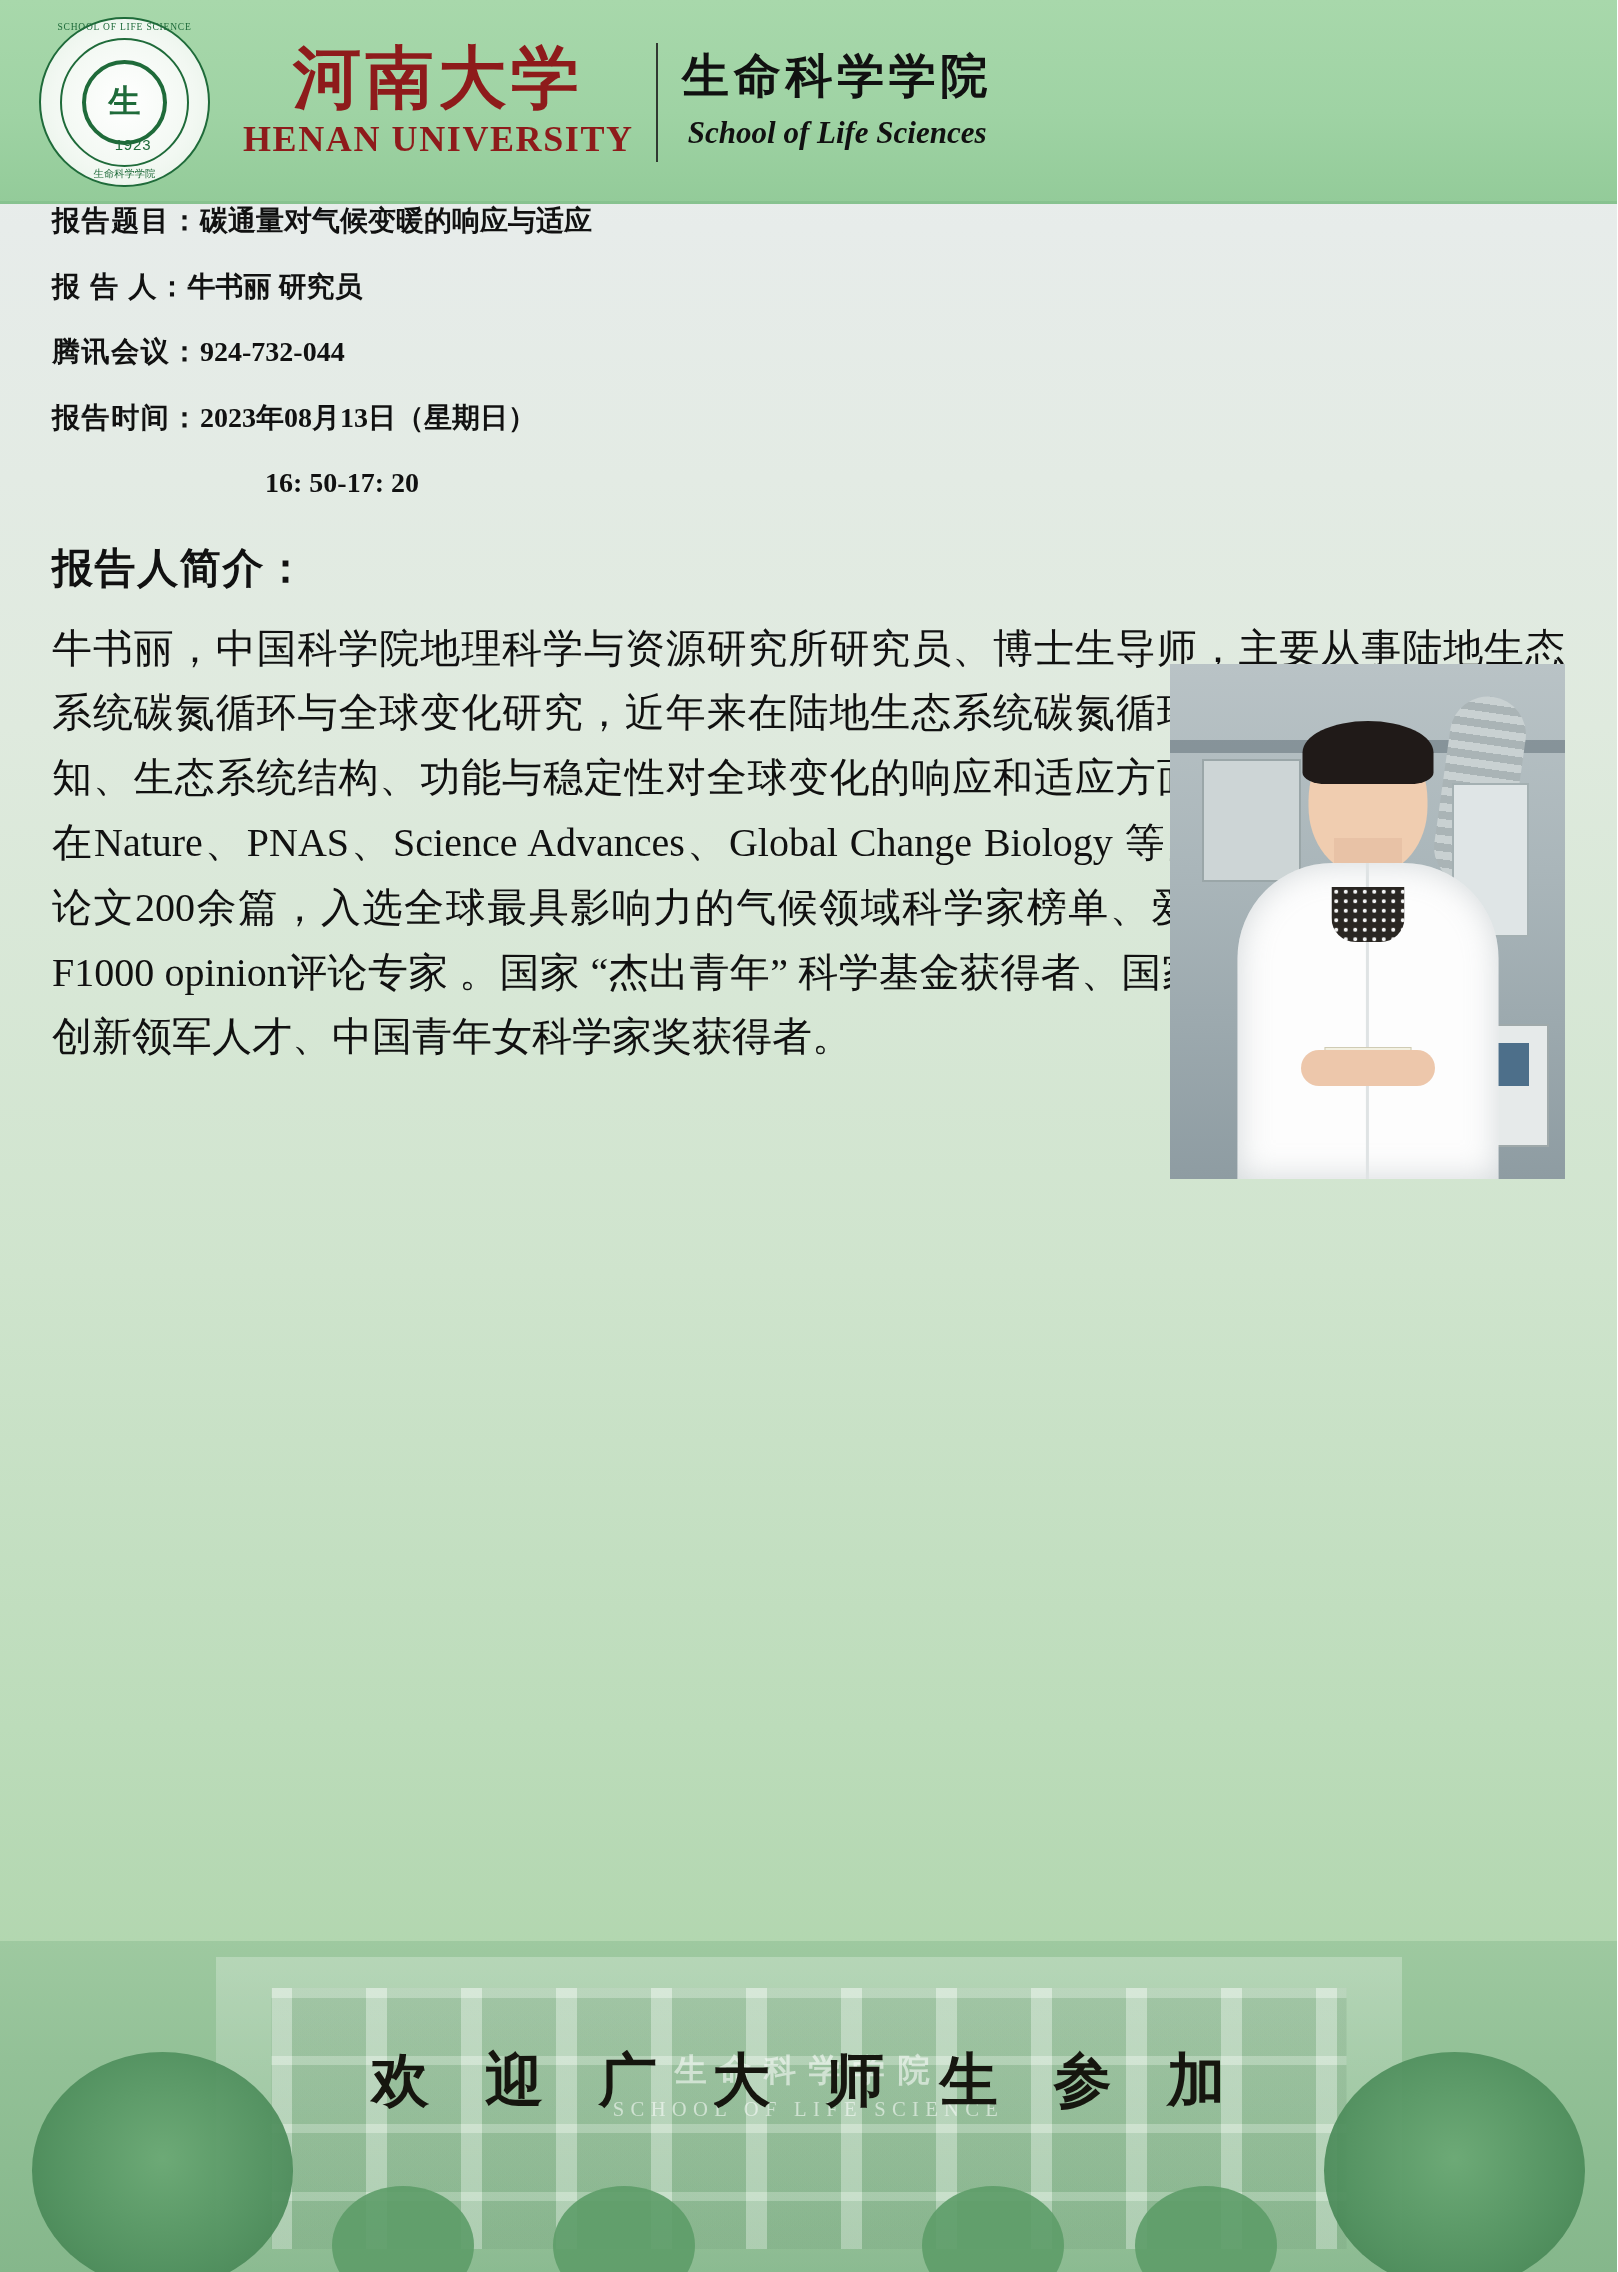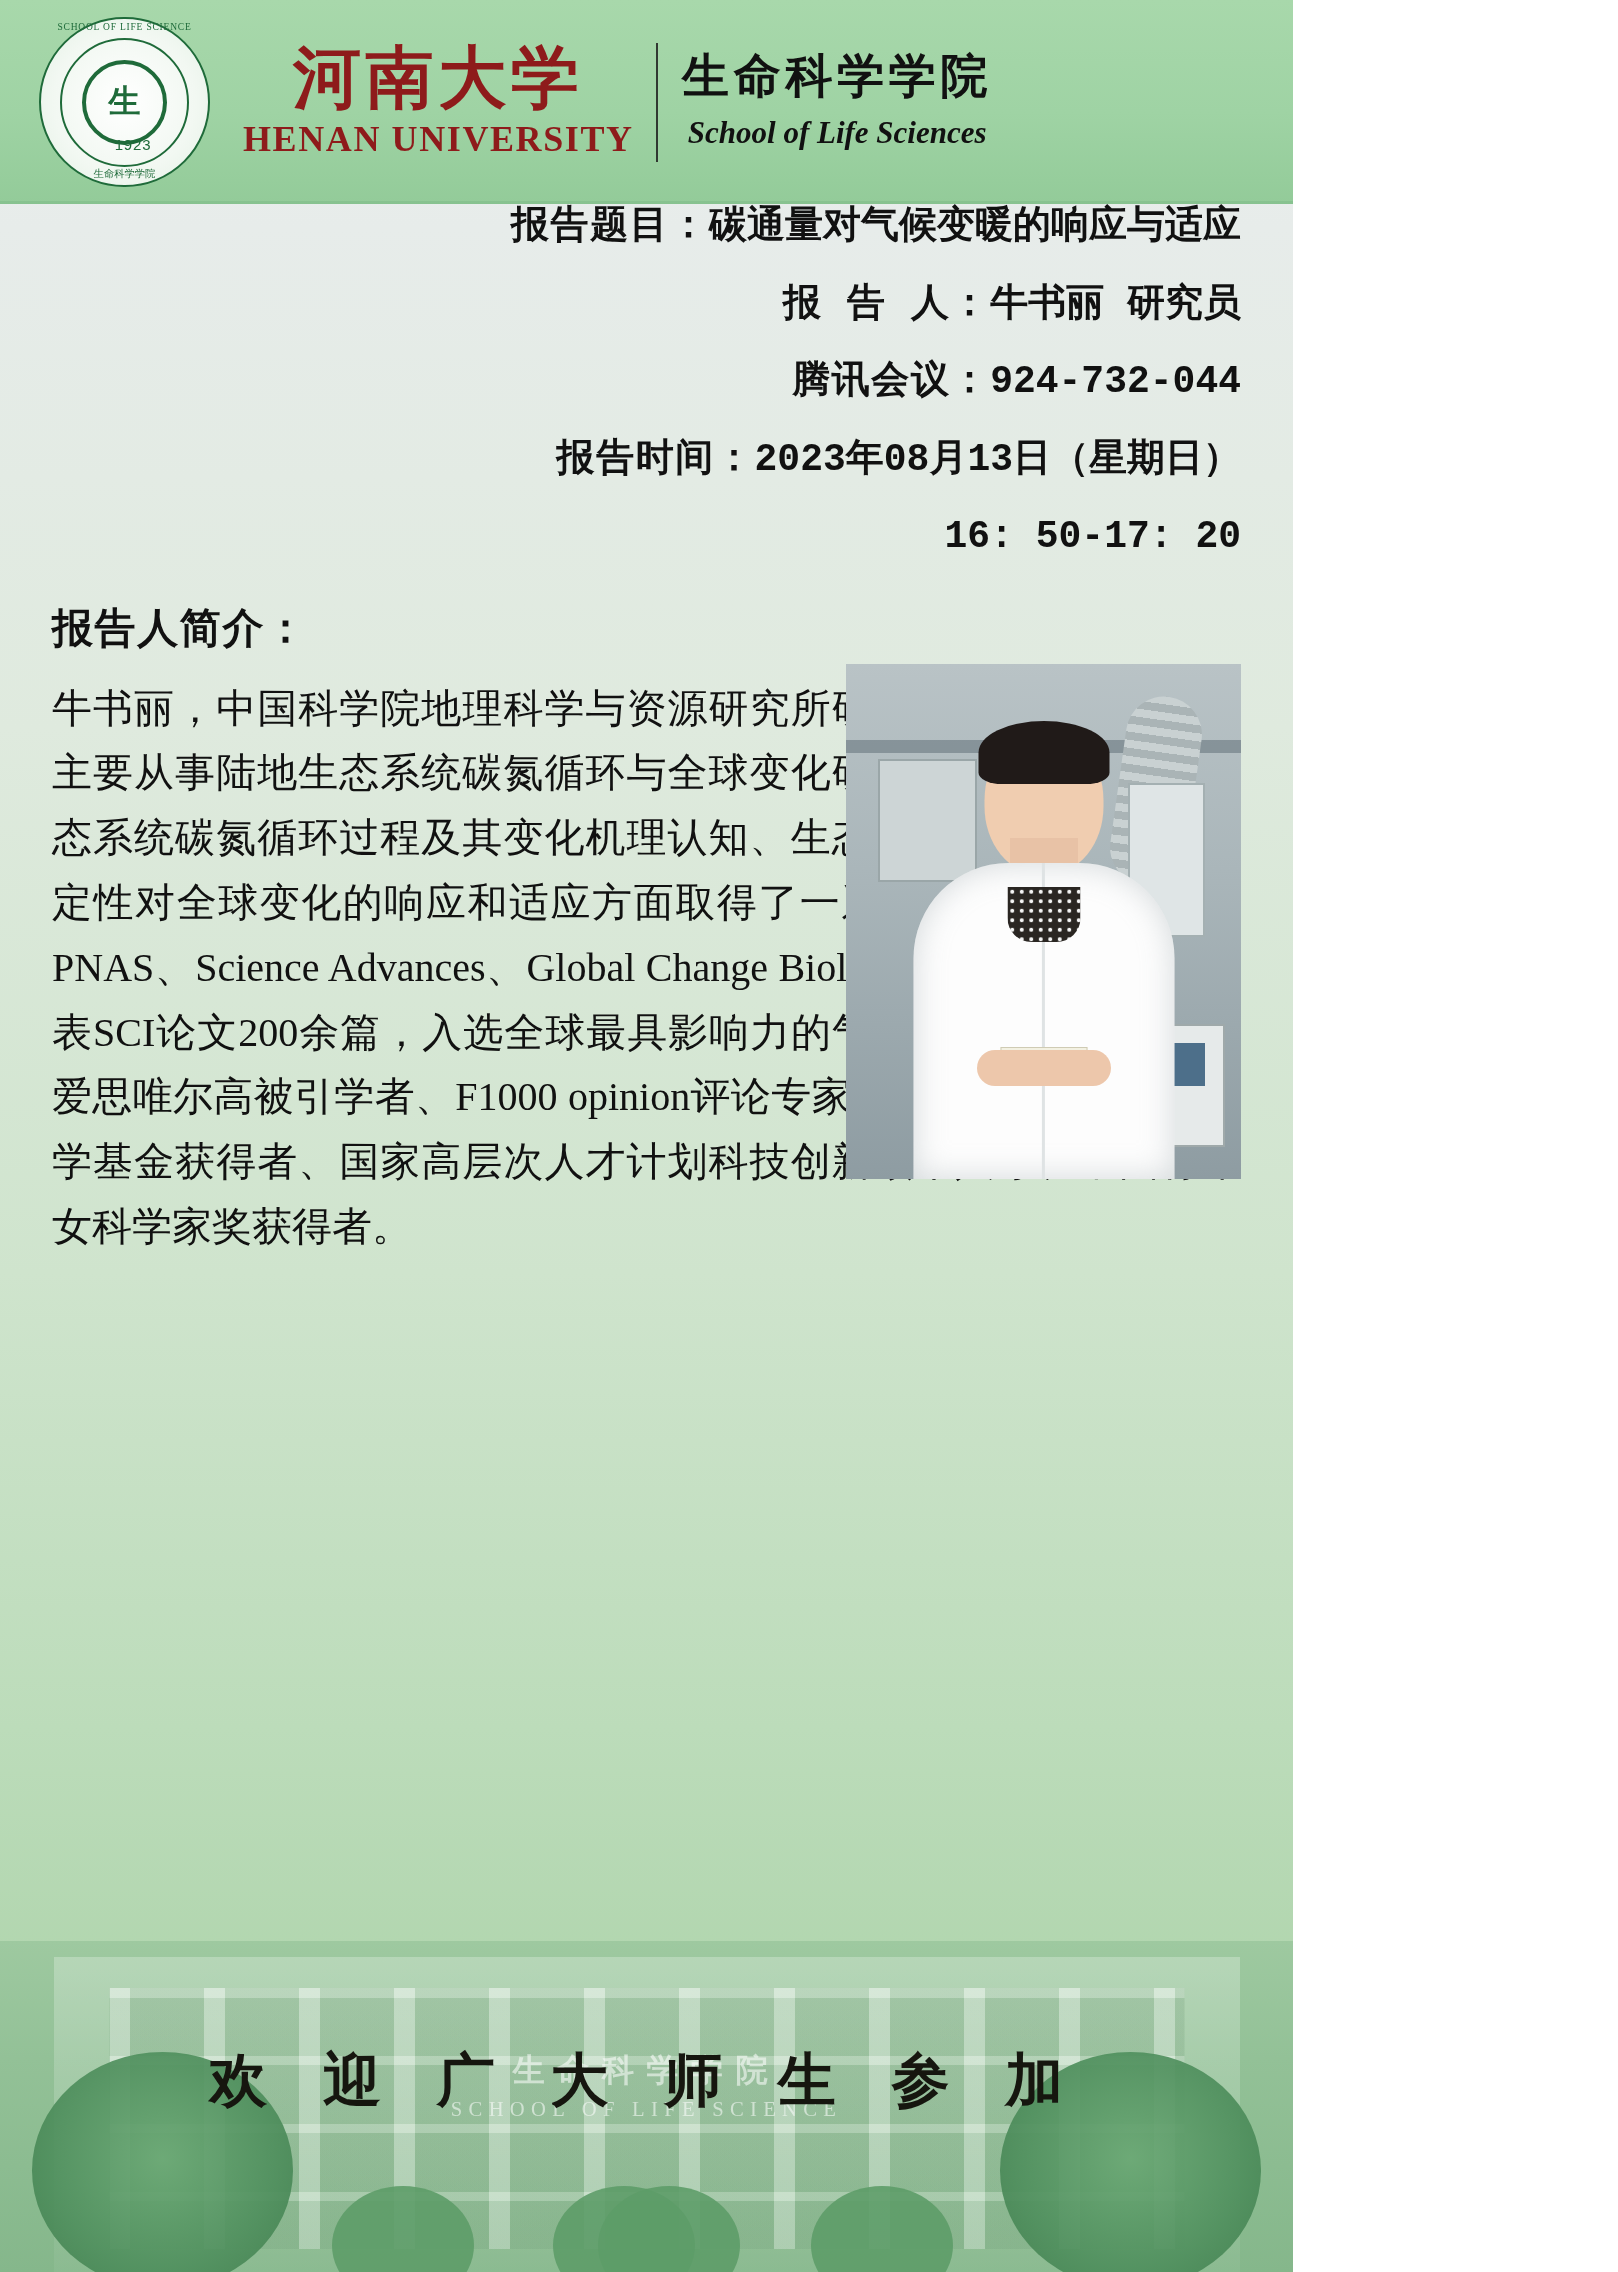--- a/index.html
+++ b/index.html
@@ -9,21 +9,21 @@
   body {
     width: 1619px;
     height: 2273px;
     font-family: "Liberation Sans", sans-serif;
     background: #ffffff;
     overflow: hidden;
   }
 
   .poster {
     position: relative;
-    width: 1293px;
+    width: 1617px;
     height: 2273px;
     background: linear-gradient(180deg, #eef0f0 0%, #e7ecea 10%, #dfeade 32%, #cfe4cd 56%, #bcdcba 76%, #aed4ab 90%, #a6d0a3 100%);
     overflow: hidden;
   }
 
   
   .header {
     position: relative;
     height: 204px;
     background: linear-gradient(180deg, #a8d8ab 0%, #9fd3a4 55%, #93cb99 100%);
@@ -172,28 +172,27 @@
     color: #111;
     margin: 38px 0 35px 0;
     padding-left: 20.6px;
   }
 
   .info-block {
     position: relative;
     z-index: 2;
   }
   .info-row {
-    font-family: Liberation Mono, monospace;
-    font-weight: bold;
-    font-size: 38px;
+    font-family: Liberation Serif, serif;
+    font-weight: bold;
+    font-size: 28px;
     color: #111;
     margin-bottom: 32px;
     line-height: 1.2;
     white-space: nowrap;
-    text-align: right;
   }
   .info-label {
     letter-spacing: 1.6px;
   }
   .info-row.indent {
     padding-left: 213px;
   }
 
   .speaker-photo {
     position: absolute;

